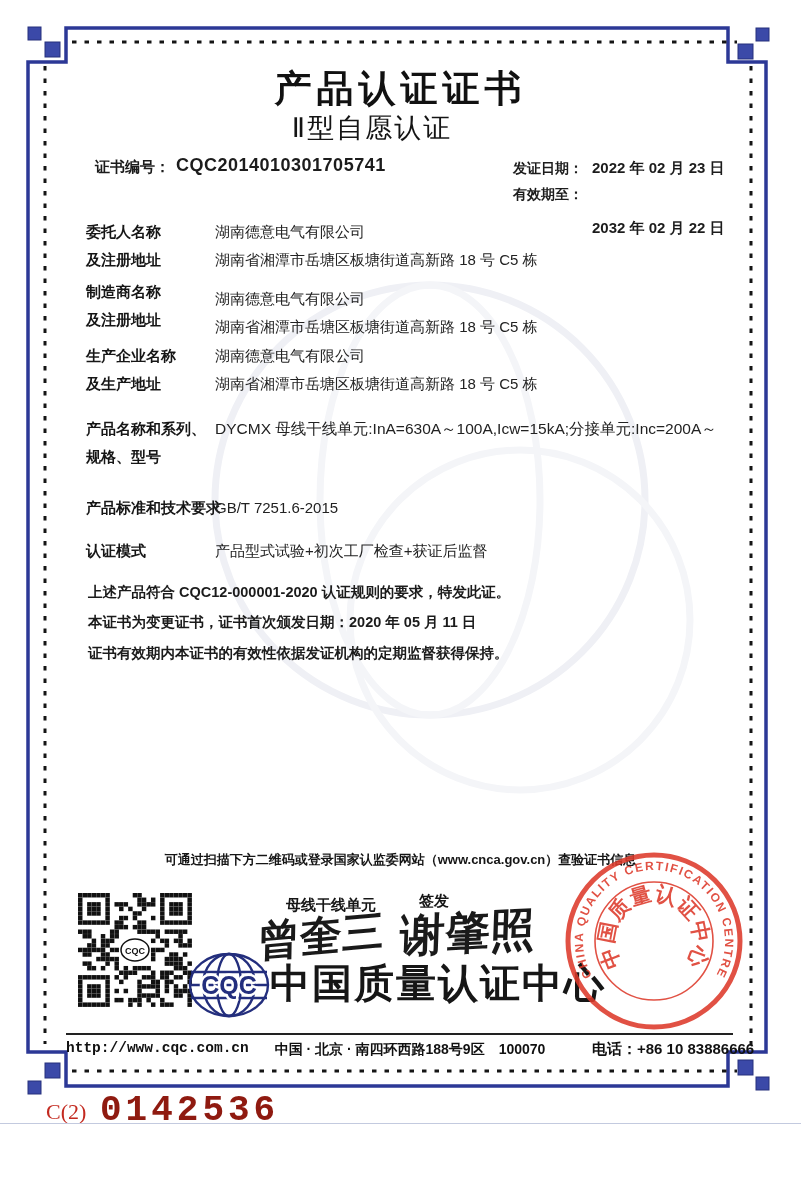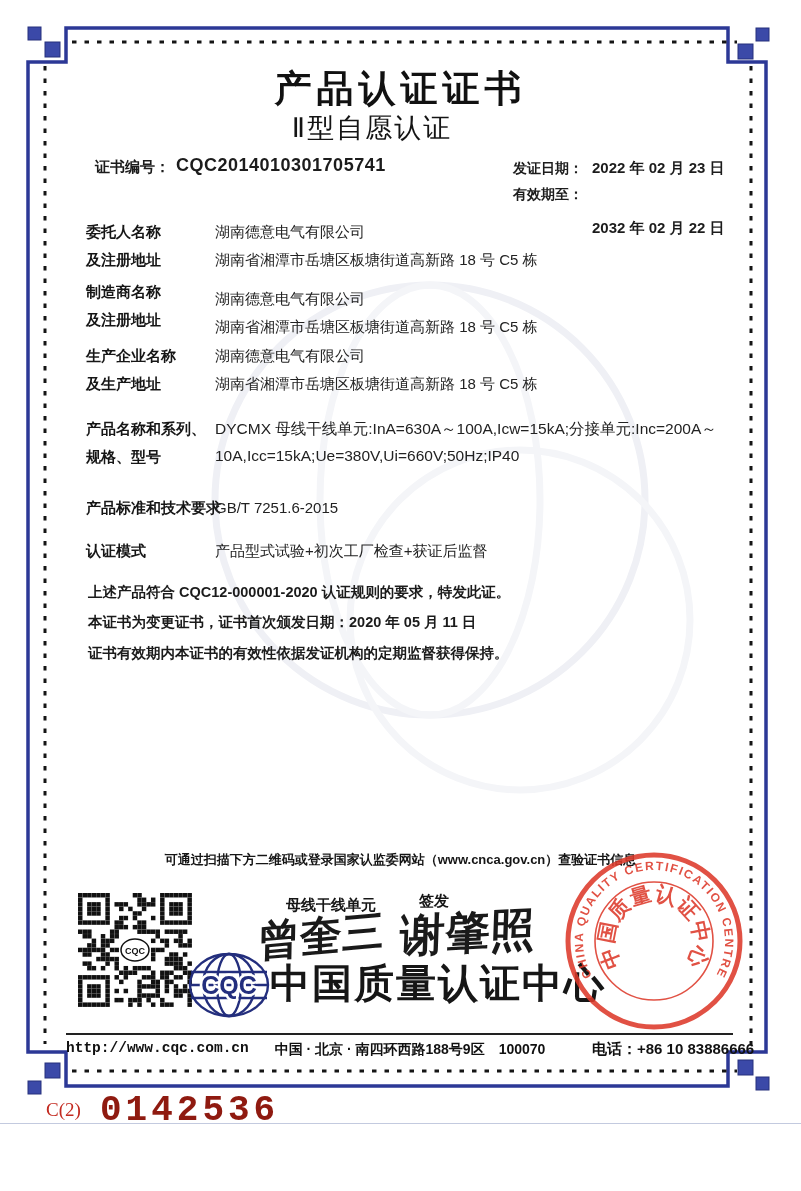--- a/index.html
+++ b/index.html
@@ -29,21 +29,21 @@
   .sig-label{font-size:15px;font-weight:bold;color:#161616;}
   .signature{font-family:"DejaVu Serif", serif;font-weight:bold;color:#1a1a1a;white-space:nowrap;}
   
   .orgname{left:270px;top:956px;font-size:40px;font-weight:600;letter-spacing:2px;color:#161616;}
   
   .sep{left:66px;top:1033px;width:667px;height:2px;background:#222;}
   .website{left:66px;top:1040px;font-size:14.5px;font-weight:bold;font-family:"Liberation Mono", monospace;color:#111;}
   .addr{left:250px;top:1041px;width:320px;text-align:center;font-size:14px;font-weight:600;color:#111;}
   .phone{left:592px;top:1040px;font-size:15px;font-weight:bold;color:#111;}
   
-  .serial-prefix{left:46px;top:1099px;font-size:19px;font-family:"Liberation Serif", serif;color:#c32a20;}
+  .serial-prefix{left:46px;top:1099px;font-size:22px;font-family:"Liberation Serif", serif;color:#c32a20;}
   .serial-number{left:100px;top:1090px;font-size:36px;font-weight:bold;font-family:"Liberation Mono", monospace;letter-spacing:4px;color:#8f1a10;}
   .bottom-line{left:0;top:1123px;width:801px;height:1px;background:#c3cadf;}
   svg text{user-select:none;}
 </style>
 </head>
 <body>
 
 <svg class="abs" style="left:0;top:0;" width="801" height="1191" viewBox="0 0 801 1191">
 
   <g stroke="#eff0f5" fill="none" stroke-width="7">
@@ -110,21 +110,20 @@
   <div>湖南德意电气有限公司</div>
     <div>湖南省湘潭市岳塘区板塘街道高新路 18 号 C5 栋</div>
 </div>
 
 <div class="abs flabel" style="top:415px;">
   <div>产品名称和系列、</div>
     <div>规格、型号</div>
 </div>
 <div class="abs fvalue tight" style="top:415px;">
     <div>DYCMX 母线干线单元:InA=630A～100A,Icw=15kA;分接单元:Inc=200A～</div>
-    <div>10A,Icc=15kA;Ue=380V,Ui=660V;50Hz;IP40</div>
 </div>
 
 <div class="abs flabel" style="top:494px;width:160px;">
   <div>产品标准和技术要求</div>
 </div>
 <div class="abs fvalue" style="top:494px;">
   <div>GB/T 7251.6-2015</div>
 </div>
 
 <div class="abs flabel" style="top:537px;">

